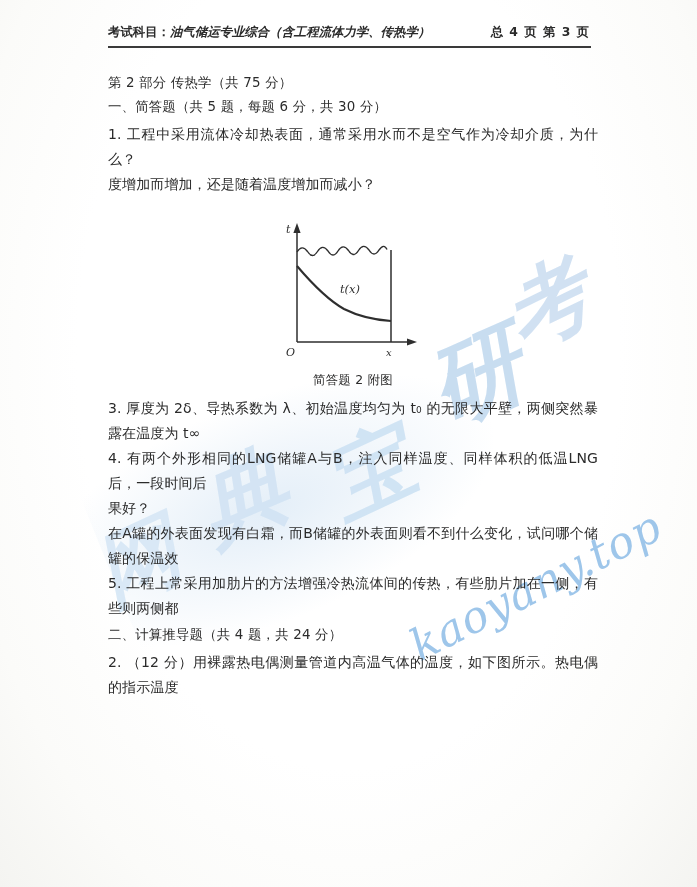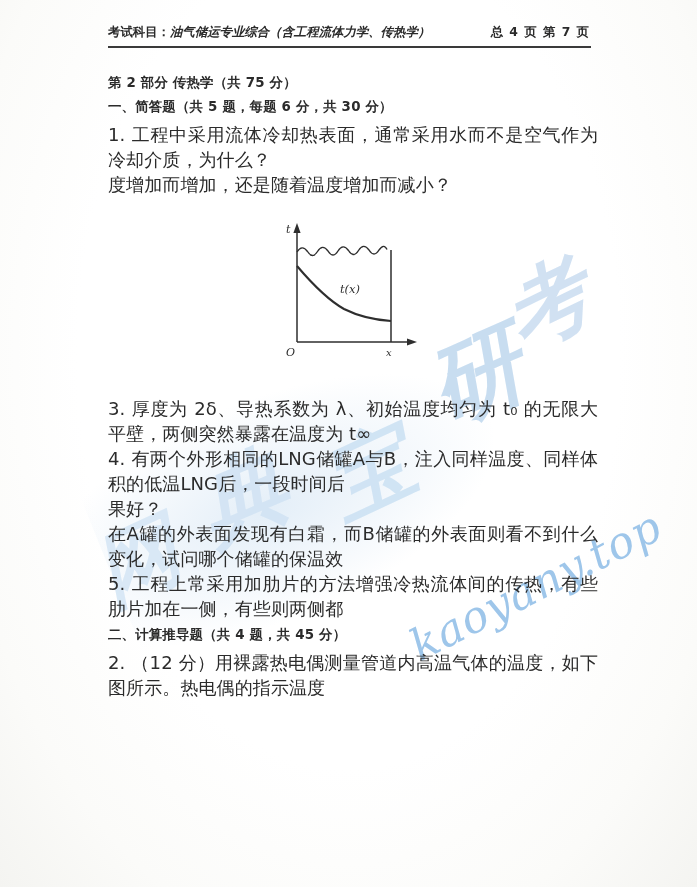--- a/index.html
+++ b/index.html
@@ -108,28 +108,28 @@
 
   
   .body-block {
     position: absolute;
     left: 108px;
     top: 72px;
     width: 490px;
   }
   .sec-head {
     font-size: 13.4px;
-    font-weight: 700;
+    font-weight: 400;
     margin: 0 0 3px 0;
     letter-spacing: .2px;
   }
   .sec-head.first { margin-top: 2px; }
   .sec-head.second { margin-top: 2px; }
   .q {
-    font-size: 18px;
+    font-size: 14px;
     line-height: 25px;
     margin: 0;
     text-align: justify;
     letter-spacing: .1px;
   }
   .gap-sm { height: 3px; }
 
   
   .figure-wrap {
     position: absolute;
@@ -166,21 +166,21 @@
   <div class="wm-cjk wm-c5">网</div>
   <div class="wm-latin">kaoyany.top</div>
 </div>
 
 <div class="content">
 
   <div class="page-header">
     <div class="hdr-subject">
       <span class="lbl">考试科目：</span><span class="val">油气储运专业综合（含工程流体力学、传热学）</span>
     </div>
-    <div class="hdr-pages">总 4 页   第 7 页</div>
+    <div class="hdr-pages">总 4 页   第 3 页</div>
   </div>
   <div class="header-rule"></div>
 
   <div class="body-block">
     <p class="sec-head first">第 2 部分  传热学（共 75 分）</p>
     <div class="gap-sm"></div>
     <p class="sec-head">一、简答题（共 5 题，每题 6 分，共 30 分）</p>
     <div class="gap-sm"></div>
     <p class="q">1. 工程中采用流体冷却热表面，通常采用水而不是空气作为冷却介质，为什么？</p>
     <p class="q">度增加而增加，还是随着温度增加而减小？</p>
@@ -201,33 +201,34 @@
         <path d="M31,36 q5,-8 10.5,-0.5 q5,8 10,0 q5,-8 10.5,-0.5 q5,8 10,0 q5,-8 10.5,-0.5 q5,8 10,0 q5,-8 10.5,-0.5 q5,8 10,0 q5,-7 8,-0.5" fill="none" stroke="#2e2e2e" stroke-width="1.4"></path>
 
         <path d="M31,50 C48,70 62,84 78,93 C94,101 110,104 125,105" fill="none" stroke="#2e2e2e" stroke-width="2.1"></path>
 
         <text x="20" y="17" font-family="DejaVu Serif, Liberation Serif, serif" font-style="italic" font-size="11" fill="#2e2e2e">t</text>
         <text x="20" y="140" font-family="DejaVu Serif, Liberation Serif, serif" font-style="italic" font-size="11" fill="#2e2e2e">O</text>
         <text x="120" y="140" font-family="DejaVu Serif, Liberation Serif, serif" font-style="italic" font-size="10" fill="#2e2e2e">x</text>
         <text x="74" y="77" font-family="DejaVu Serif, Liberation Serif, serif" font-style="italic" font-size="11.5" fill="#2e2e2e">t(x)</text>
       </svg>
     </div>
+    <div class="fig-caption">简答题 2 附图</div>
   </div>
 
   <div class="body-block" style="top:396px;">
     <p class="q">3. 厚度为 2δ、导热系数为 λ、初始温度均匀为 t₀ 的无限大平壁，两侧突然暴露在温度为 t∞</p>
 
     <p class="q">4. 有两个外形相同的LNG储罐A与B，注入同样温度、同样体积的低温LNG后，一段时间后</p>
     <p class="q">果好？</p>
     <p class="q">在A罐的外表面发现有白霜，而B储罐的外表面则看不到什么变化，试问哪个储罐的保温效</p>
 
     <p class="q">5. 工程上常采用加肋片的方法增强冷热流体间的传热，有些肋片加在一侧，有些则两侧都</p>
 
     <div class="gap-sm"></div>
-    <p class="sec-head second">二、计算推导题（共 4 题，共 45 分）</p>
+    <p class="sec-head second">二、计算推导题（共 4 题，共 24 分）</p>
     <div class="gap-sm"></div>
 
 
     <p class="q">2. （12 分）用裸露热电偶测量管道内高温气体的温度，如下图所示。热电偶的指示温度</p>
 
   </div>
 
 </div>
 
 </body></html>

